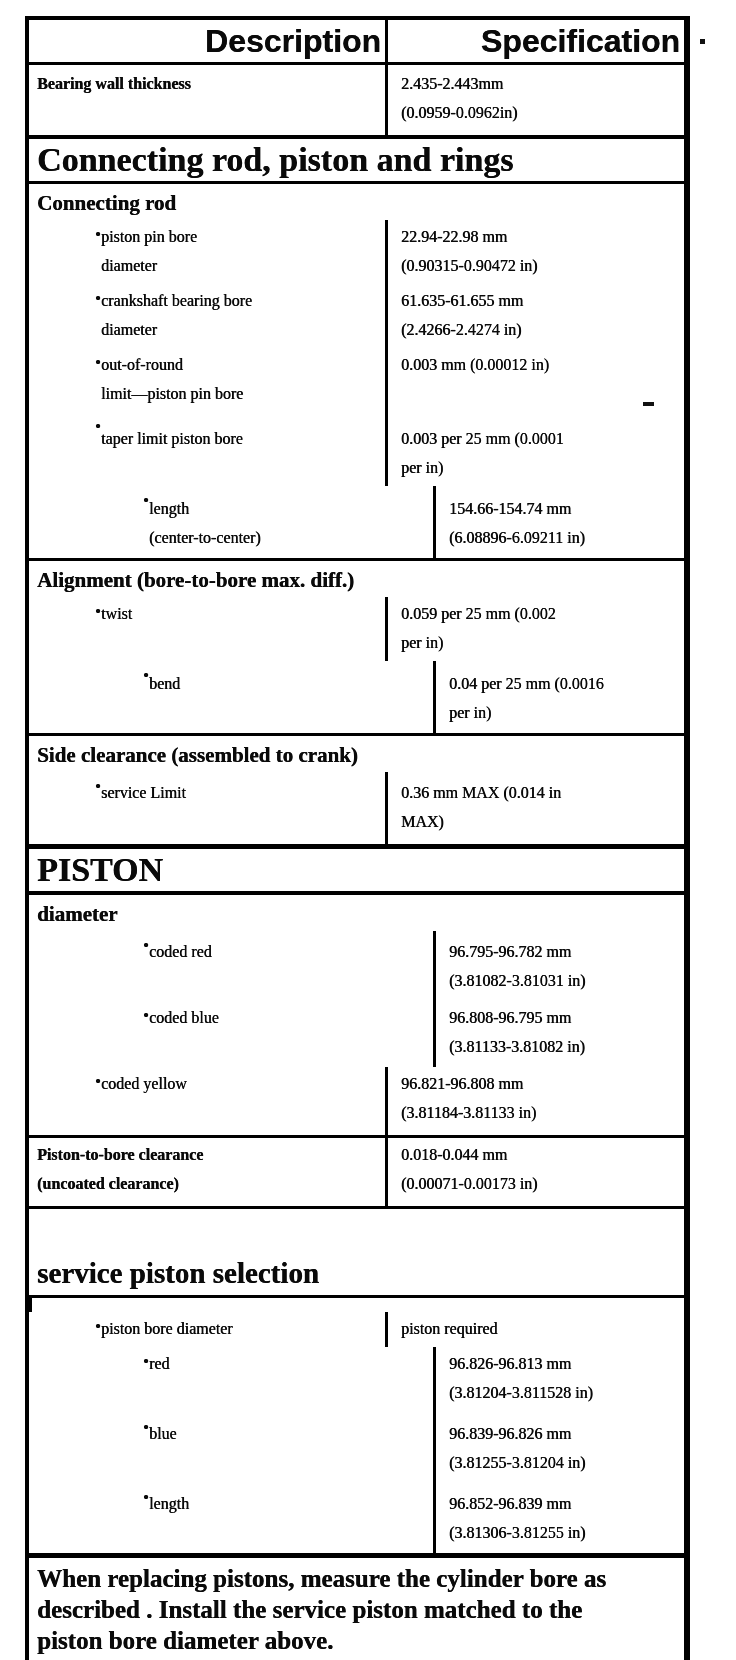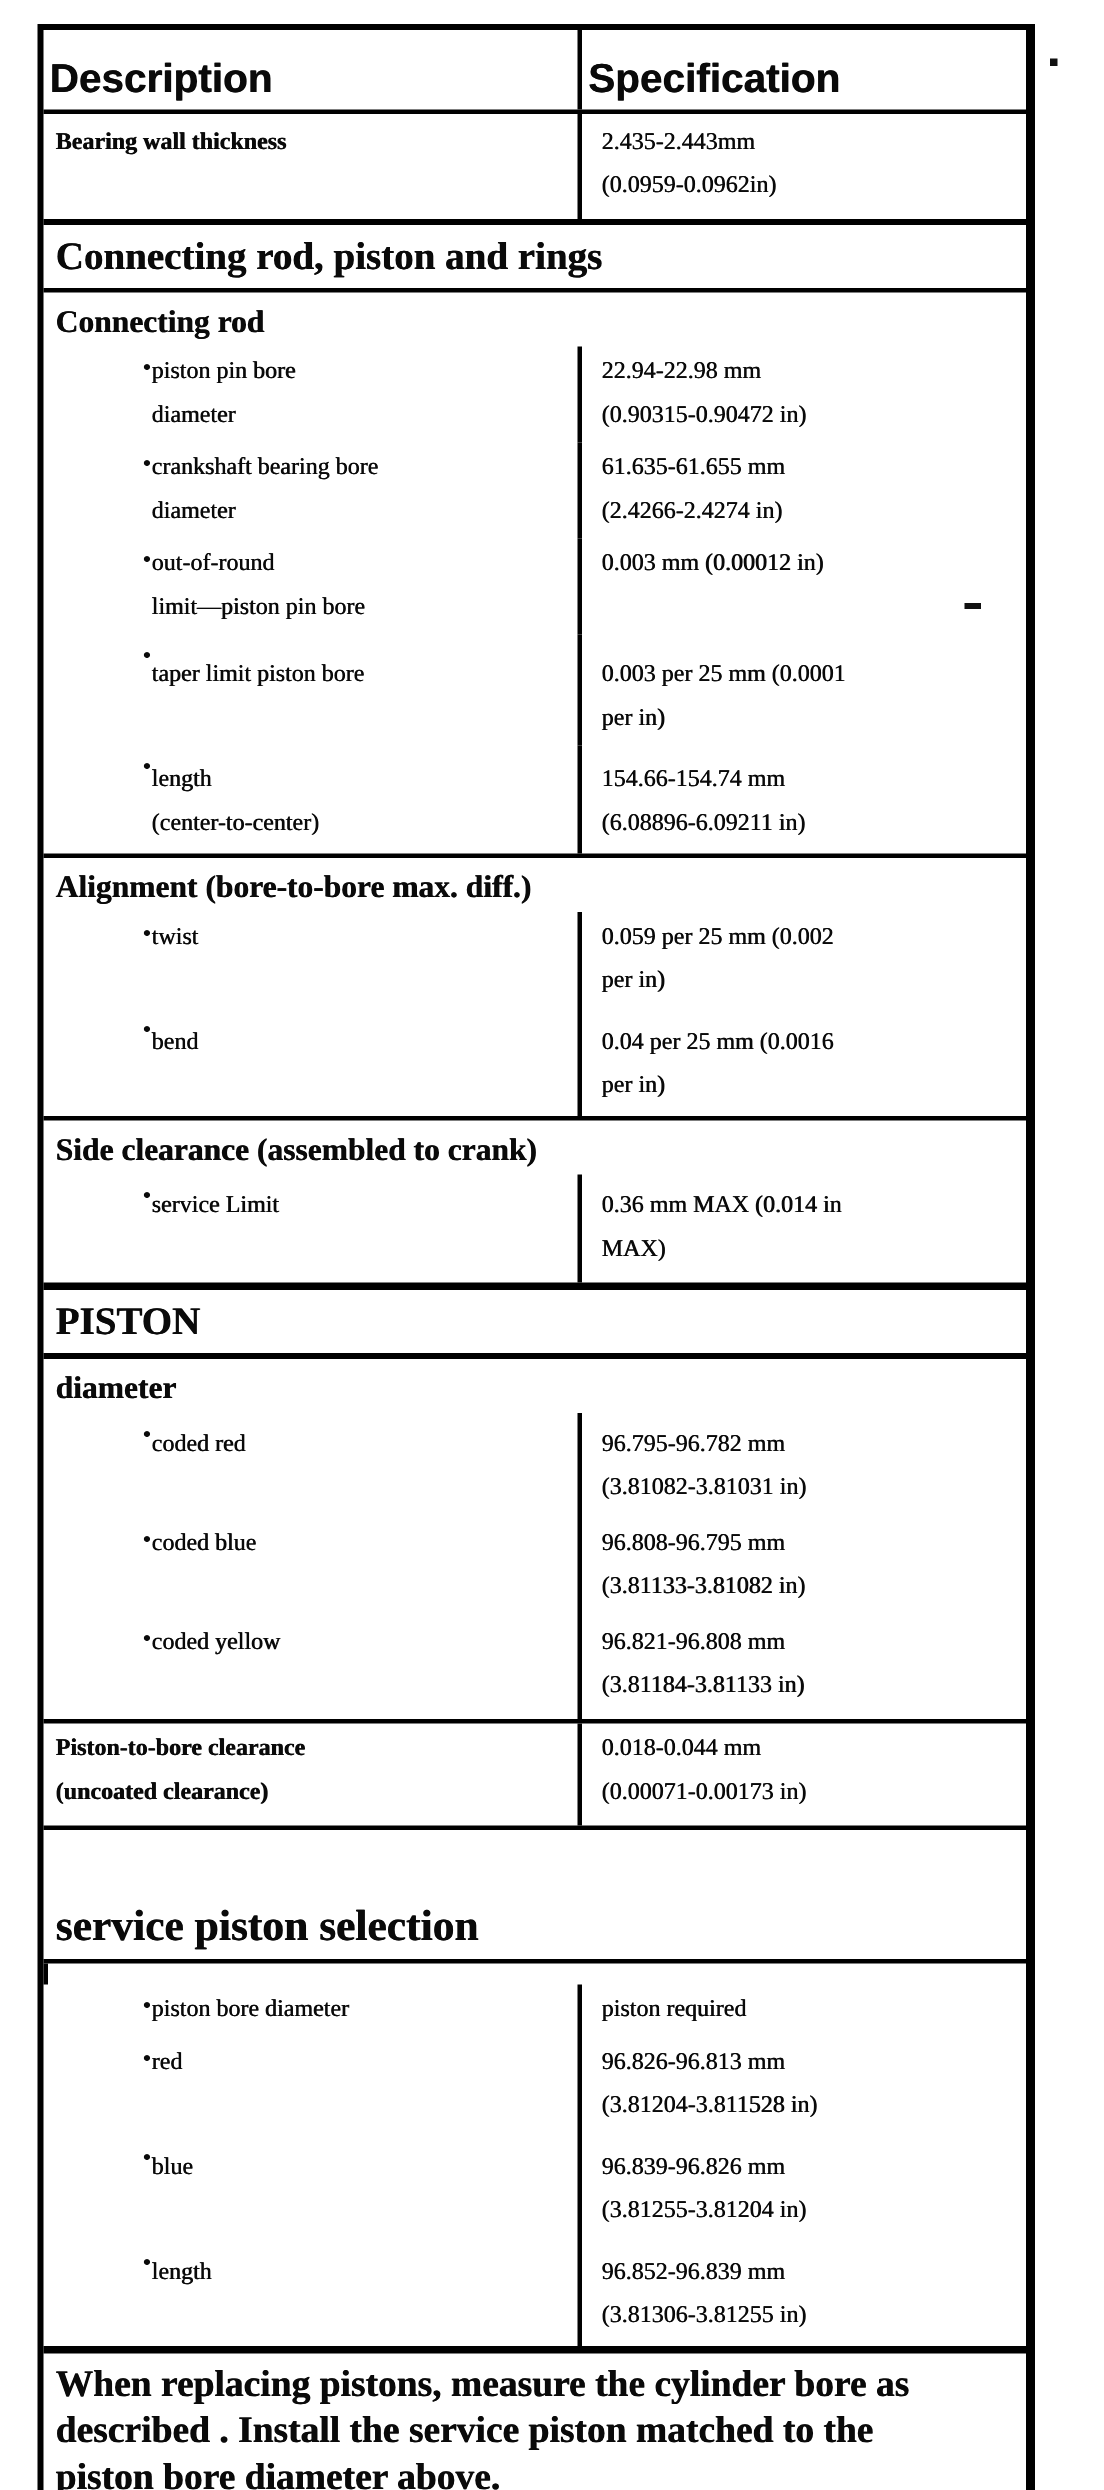--- a/index.html
+++ b/index.html
@@ -17,31 +17,31 @@
   .b3 { border-bottom:3px solid #000; }
   .b4 { border-bottom:4px solid #000; }
   .b5 { border-bottom:5px solid #000; }
   .cell { font-size:16px; line-height:29px; }
   .pre { white-space:pre-line; }
   .spec { border-left:3px solid #000; padding:2px 6px 4px 13px; }
   .desc { padding:2px 6px 4px 8px; }
   .bold { font-weight:bold; }
   .head {
     font-family:"Liberation Sans", sans-serif; font-weight:bold;
-    font-size:27px; line-height:29px; text-align:left; padding:18px 4px 6px 4px;
+    font-size:32px; line-height:29px; text-align:right; padding:7px 4px 6px 4px;
   }
-  .sect { font-weight:bold; font-size:26px; padding:6px 8px 7px 8px; grid-column:1/-1; }
+  .sect { font-weight:bold; font-size:34px; padding:6px 8px 7px 8px; grid-column:1/-1; }
   .gtitle { font-weight:bold; font-size:21px; padding:5px 8px 2px 8px; grid-column:1/-1; }
   .bullet { position:relative; padding-left:72px; }
   .bullet::before { content:"\2022"; position:absolute; left:66px; top:0; }
   
   .pt2>.cell { padding-top:2px; }  .pt6>.cell { padding-top:6px; }
   .pt8>.cell { padding-top:8px; }  .pt10>.cell { padding-top:10px; }
   .pt12>.cell { padding-top:12px; }
-  .pb6>.cell { padding-bottom:6px; } .pb8>.cell { padding-bottom:8px; }
+  .pb6>.cell { padding-bottom:6px;margin-left:48px; } .pb8>.cell { padding-bottom:8px; }
   .note { font-weight:bold; font-size:25px; line-height:31px; padding:5px 10px 6px 8px; white-space:pre-line; }
   .bearing>.desc { padding-top:4px; } .bearing>.spec { padding-top:4px; padding-bottom:8px; }
   .speck { position:absolute; background:#111; }
   .speck-dot { left:675px; top:23px; width:5px; height:5px; }
   .speck-dash { left:618px; top:386px; width:11px; height:4px; }
 </style>
 </head>
 <body>
 
 <div class="doc">

